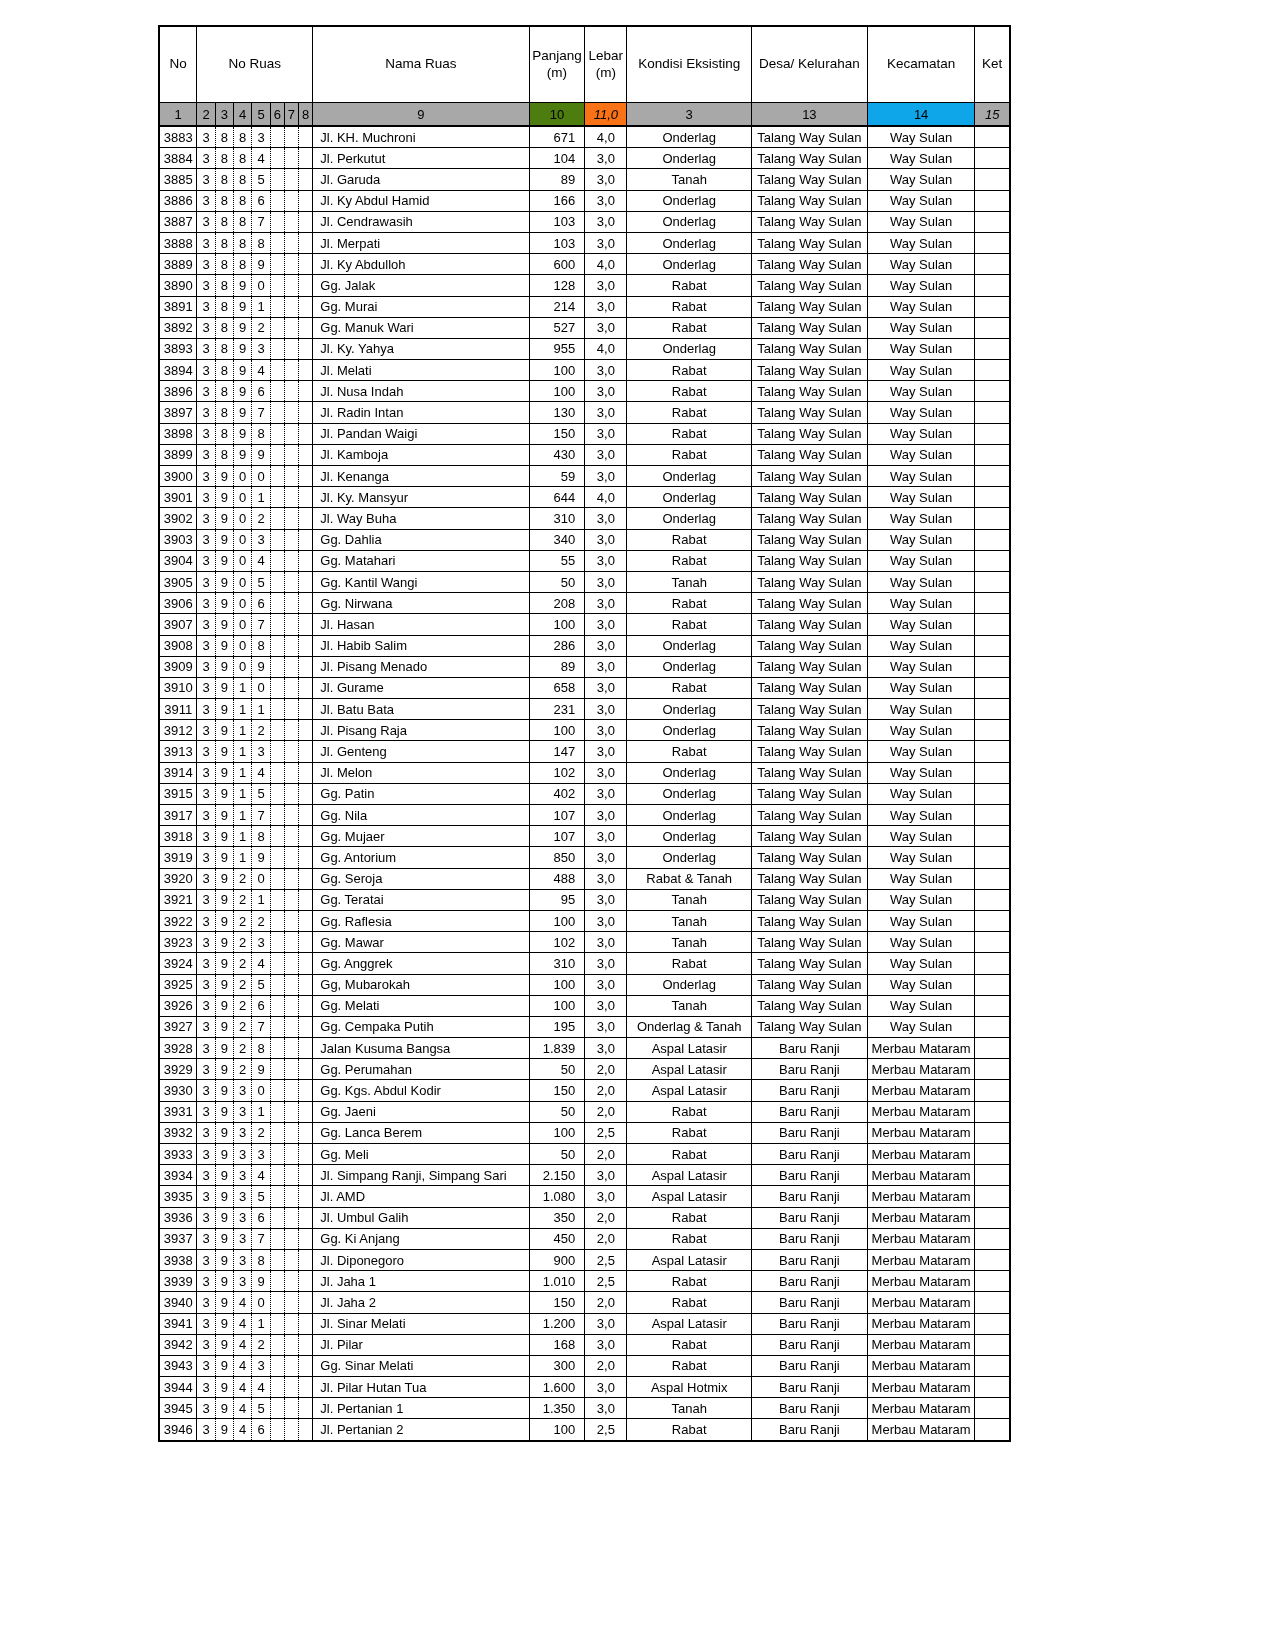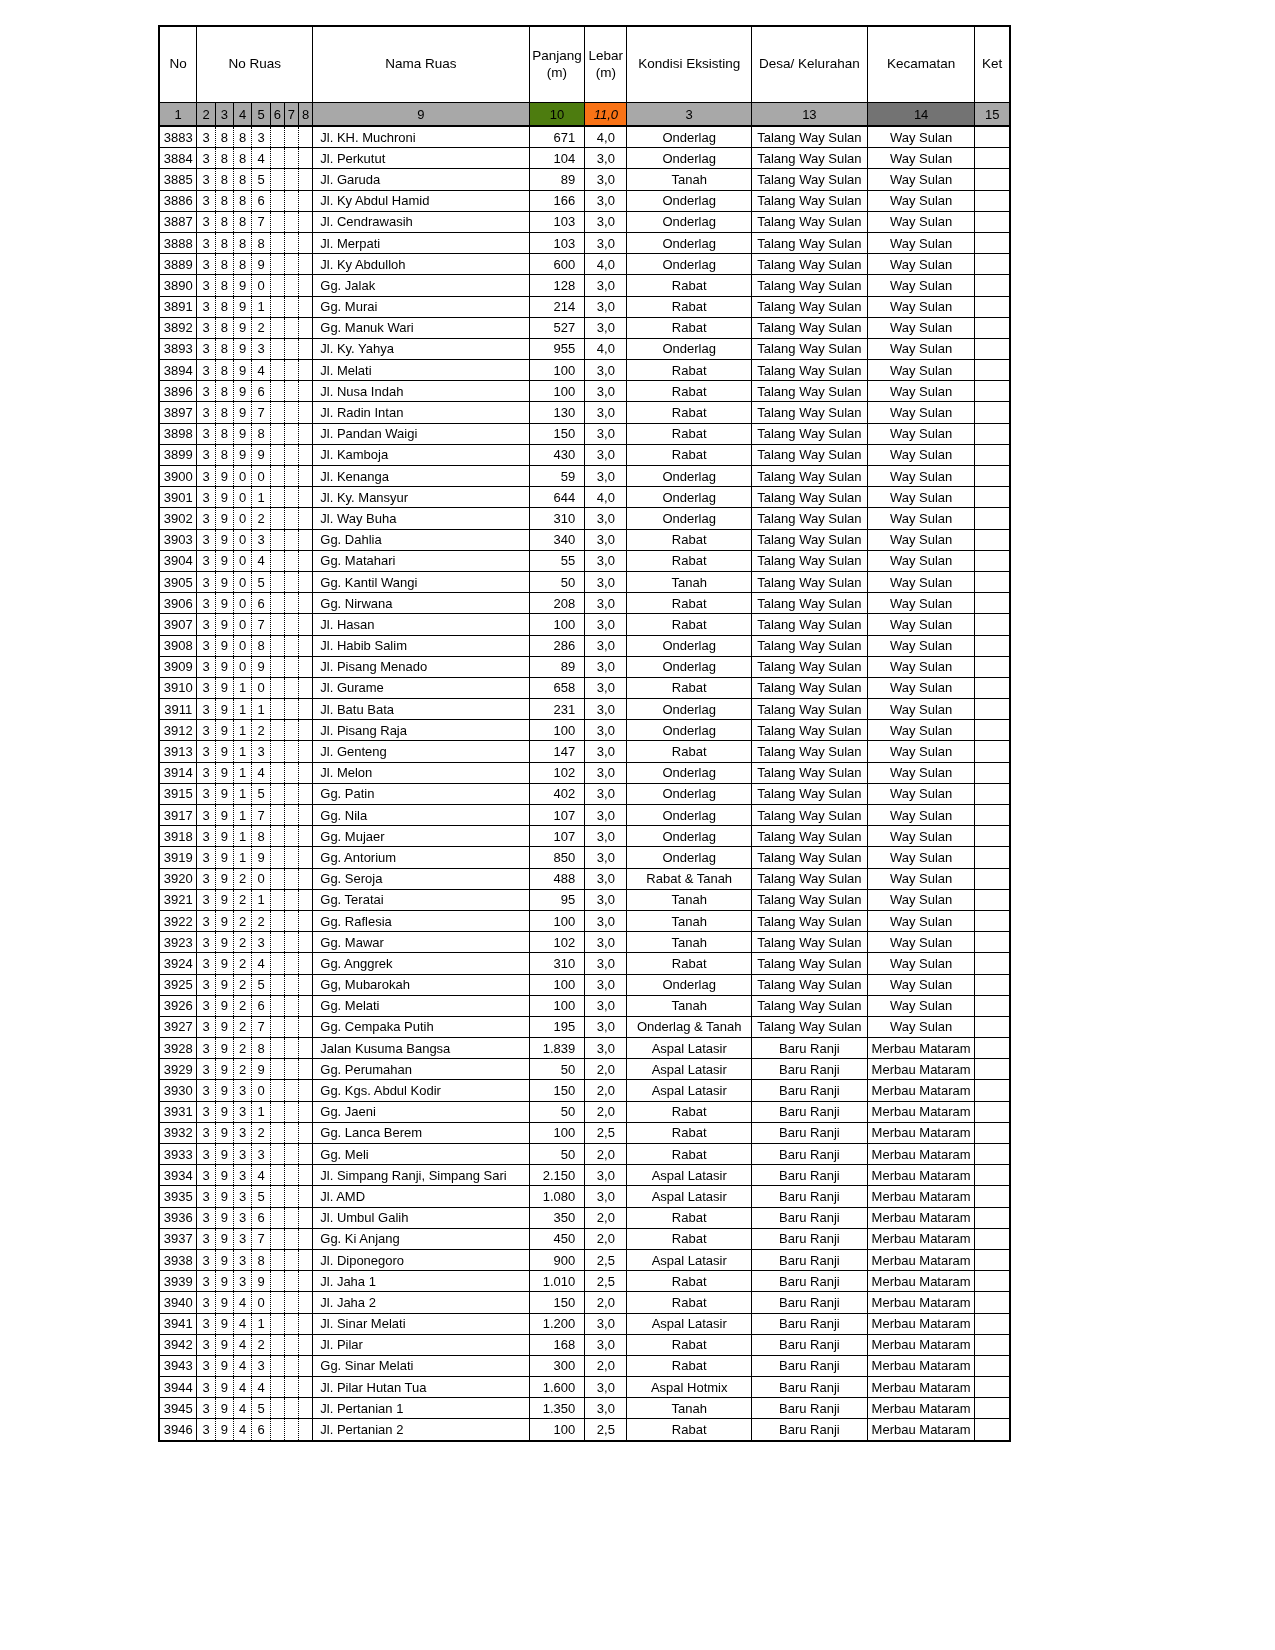--- a/index.html
+++ b/index.html
@@ -104,22 +104,22 @@
         <td style="background: rgb(168, 168, 168);">4</td>
         <td style="background: rgb(168, 168, 168);">5</td>
         <td style="background: rgb(168, 168, 168);">6</td>
         <td style="background: rgb(168, 168, 168);">7</td>
         <td style="background: rgb(168, 168, 168);">8</td>
         <td style="background: rgb(168, 168, 168);">9</td>
         <td style="background: #4d7c0f;">10</td>
         <td style="background: #f97316; font-style: italic;">11,0</td>
         <td style="background: rgb(168, 168, 168);">3</td>
         <td style="background: rgb(168, 168, 168);">13</td>
-        <td style="background: #737373;">14</td>
-        <td style="background: rgb(168, 168, 168);">15</td>
+        <td style="background: #0ea5e9;">14</td>
+        <td style="background: rgb(168, 168, 168); font-style: italic;">15</td>
       </tr>
     </thead>
     <tbody class="data">
         <tr>
           <td class="c1">3883</td>
           <td class="c2">3</td>
           <td class="c3">8</td>
           <td class="c4">8</td>
           <td class="c5">3</td>
           <td class="c6"></td>

